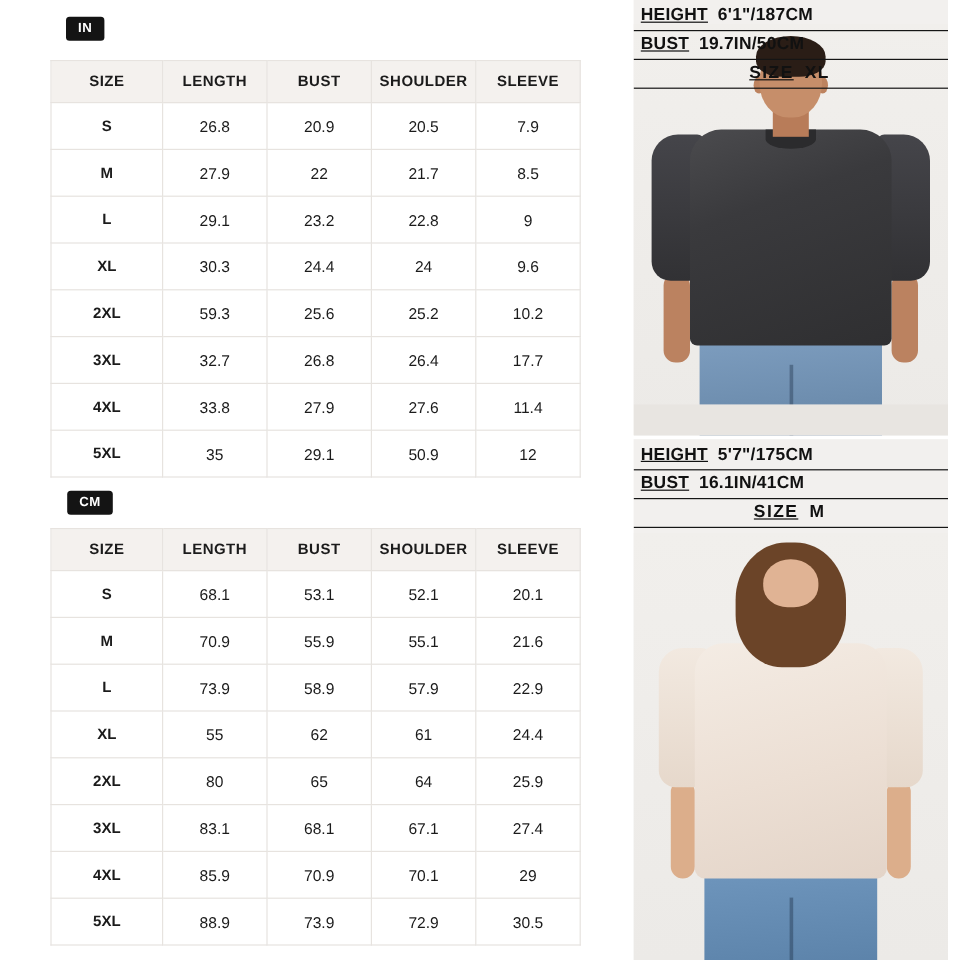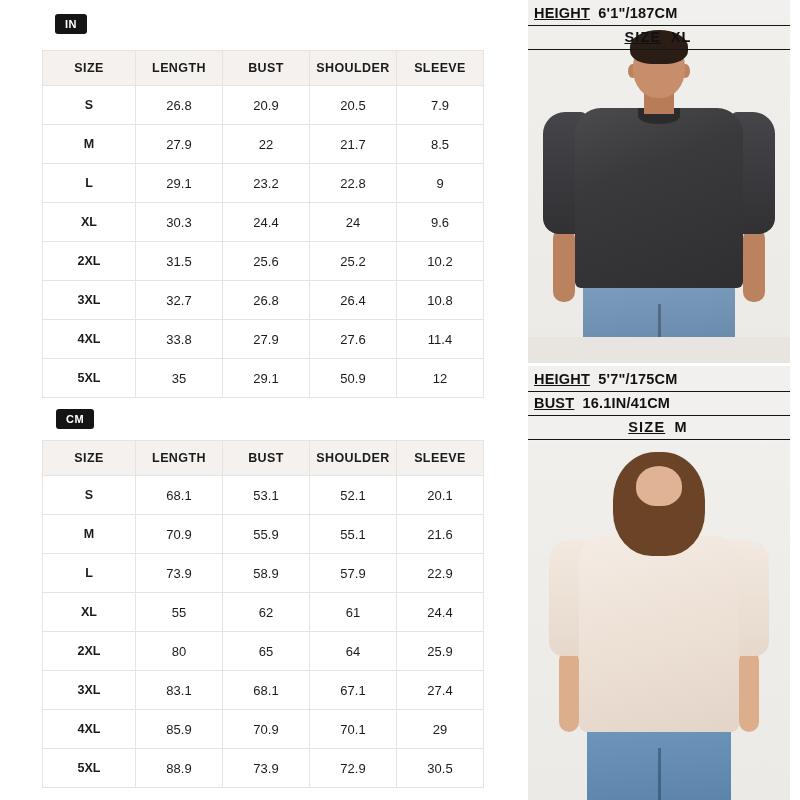--- a/index.html
+++ b/index.html
@@ -294,31 +294,31 @@
         </tr>
         <tr>
           <td>XL</td>
           <td>30.3</td>
           <td>24.4</td>
           <td>24</td>
           <td>9.6</td>
         </tr>
         <tr>
           <td>2XL</td>
-          <td>31.5</td>
+          <td>59.3</td>
           <td>25.6</td>
           <td>25.2</td>
           <td>10.2</td>
         </tr>
         <tr>
           <td>3XL</td>
           <td>32.7</td>
           <td>26.8</td>
           <td>26.4</td>
-          <td>10.8</td>
+          <td>17.7</td>
         </tr>
         <tr>
           <td>4XL</td>
           <td>33.8</td>
           <td>27.9</td>
           <td>27.6</td>
           <td>11.4</td>
         </tr>
         <tr>
           <td>5XL</td>
@@ -426,20 +426,24 @@
         <div class="m-ear-r"></div>
         <div class="m-head"></div>
         <div class="m-hair"></div>
         <div class="floor"></div>
       </div>
       <div class="spec-lines">
         <div class="spec-row">
           <span class="lbl">HEIGHT</span>
           <span>6'1"/187CM</span>
         </div>
+        <div class="spec-row">
+          <span class="lbl">BUST</span>
+          <span>19.7IN/50CM</span>
+        </div>
         <div class="spec-row center">
           <span class="lbl">SIZE</span>
           <span>XL</span>
         </div>
       </div>
     </div>
 
     <div class="model-card female">
       <div class="spec-lines">
         <div class="spec-row">

